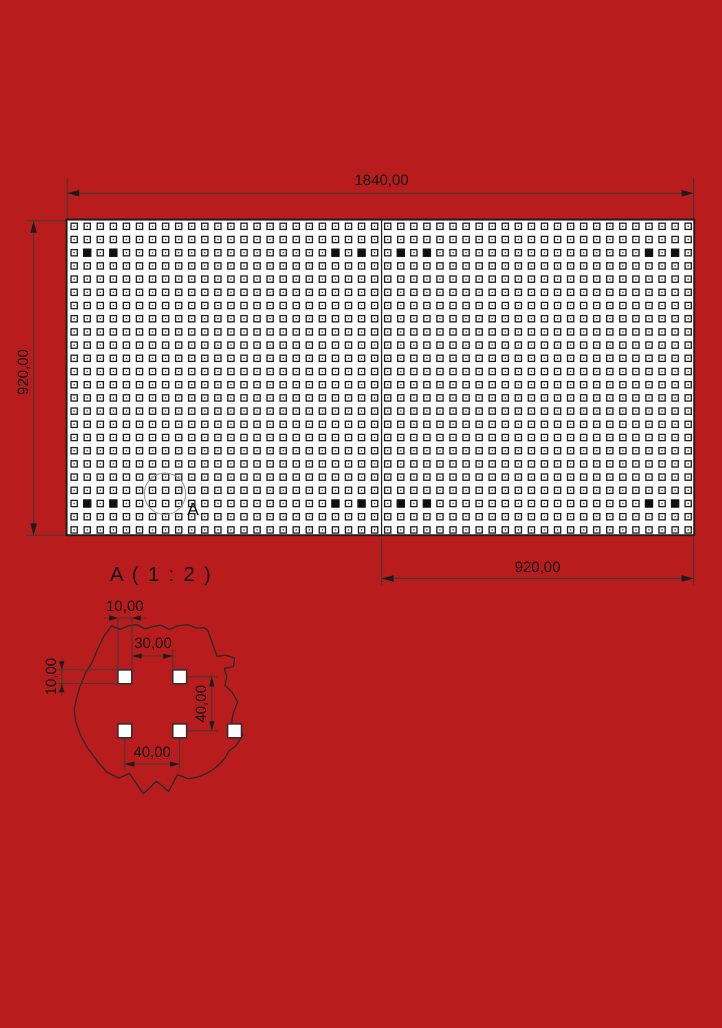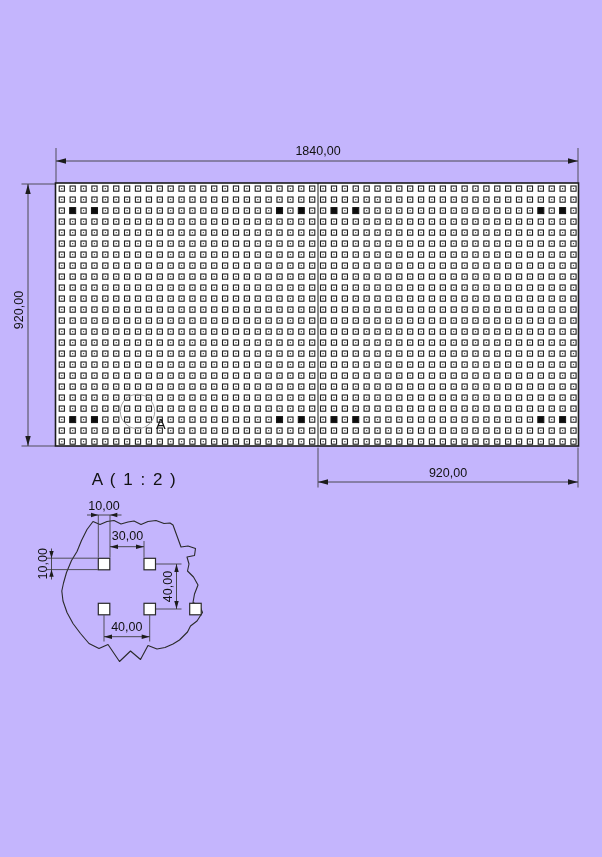--- a/index.html
+++ b/index.html
@@ -1,19 +1,19 @@
 <!DOCTYPE html>
 <html><head>
 <meta charset="utf-8">
 <style>
   html, body { margin: 0; padding: 0; background: #ffffff; }
   .stage {
     position: relative;
     width: 602px; height: 857px;
-    background: #c4b5fd;
+    background: #b91c1c;
     font-family: "Liberation Sans", sans-serif;
     overflow: hidden;
   }
   svg { display: block; }
   .panel-outline { fill: #ffffff; stroke: #1c1c1c; stroke-width: 1.6; }
   .divider { stroke: #1c1c1c; stroke-width: 1; }
   .hole { fill: #ffffff; stroke: #1f1f1f; stroke-width: 1.1; }
   .hole.filled { fill: #101010; stroke: #101010; stroke-width: 1; }
   .hole-dot { fill: #4a4a4a; }
   .ext-line { stroke: #3c3c3c; stroke-width: 0.85; fill: none; }

